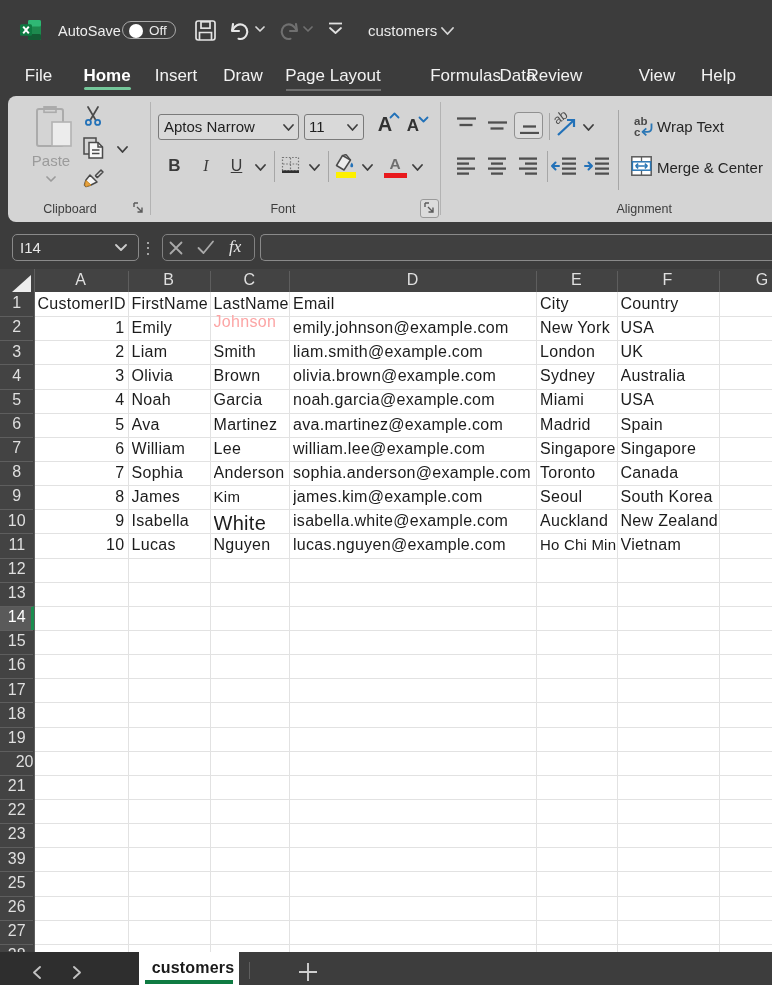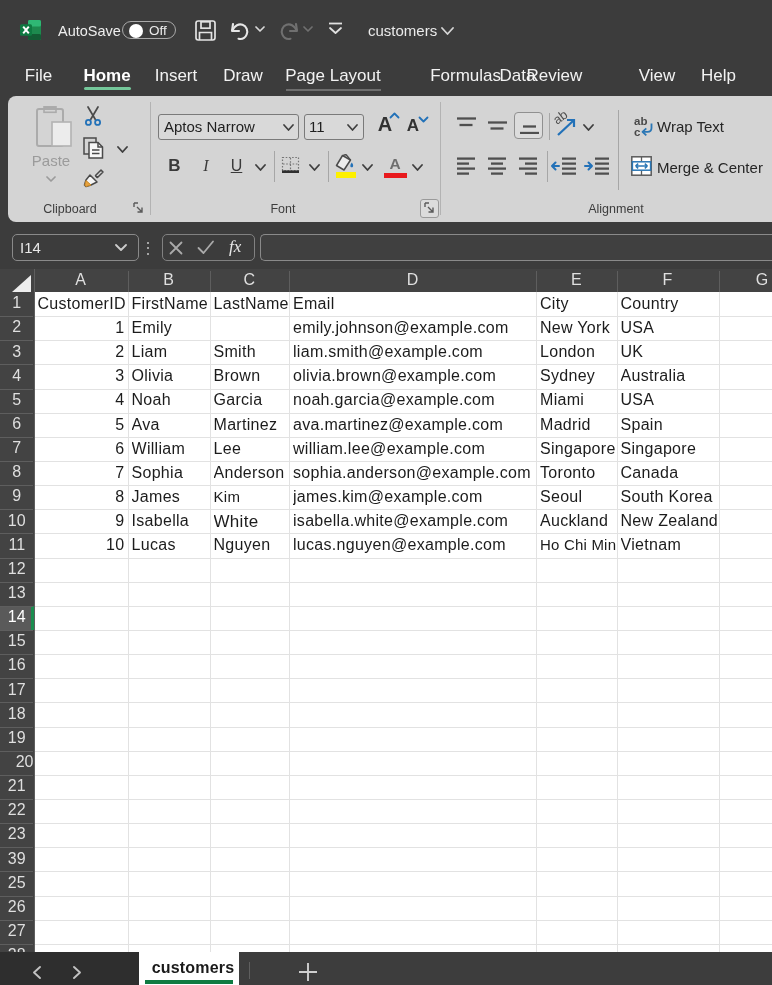--- a/index.html
+++ b/index.html
@@ -204,21 +204,21 @@
 <path d="M14.3 14.3 L10.5 17.8 L14.3 21.3" fill="none" stroke="#2b77b5" stroke-width="1.8" stroke-linejoin="round"></path>
 </svg>
 <div class="a" style="left:657px;top:118px;width:100px;height:18px;font-size:15px;color:#262626">Wrap Text</div>
 <svg class="a" style="left:631px;top:156px" width="21" height="20">
 <rect x="0.8" y="0.8" width="19.4" height="18.4" fill="#fff" stroke="#5a5a5a" stroke-width="1.5"></rect>
 <path d="M10.5 1 L10.5 5.5 M10.5 14.5 L10.5 19" stroke="#5a5a5a" stroke-width="1.3"></path>
 <rect x="1.4" y="5.8" width="18.2" height="8.4" fill="#fff" stroke="#2b77b5" stroke-width="1.5"></rect>
 <path d="M4.5 10 L16.5 10 M4.5 10 L7.2 7.6 M4.5 10 L7.2 12.4 M16.5 10 L13.8 7.6 M16.5 10 L13.8 12.4" stroke="#2b77b5" stroke-width="1.5" fill="none"></path>
 </svg>
 <div class="a" style="left:657px;top:158.5px;width:120px;height:18px;font-size:15px;color:#262626">Merge &amp; Center</div>
-<div class="a" style="left:560px;top:202px;width:112px;height:15px;text-align:center;font-size:12.5px;color:#3d3d3d">Alignment</div>
+<div class="a" style="left:560px;top:202px;width:112px;height:15px;text-align:right;font-size:12.5px;color:#3d3d3d">Alignment</div>
 <div class="a" style="left:11.5px;top:233.5px;width:127px;height:27px;border:1px solid #8a8a8a;border-radius:5px"></div>
 <div class="a" style="left:20px;top:239px;width:60px;height:17px;font-size:15px;color:#e8e8e8">I14</div>
 <svg class="a" style="left:115px;top:244px" width="12" height="8">
     <path d="M1 1 L6.0 6 L11 1" fill="none" stroke="#cccccc" stroke-width="1.8" stroke-linecap="round" stroke-linejoin="round"></path>
   </svg>
 <div class="a" style="left:147px;top:241.5px;width:2.4px;height:2.4px;border-radius:50%;background:#c8c8c8"></div>
 <div class="a" style="left:147px;top:247px;width:2.4px;height:2.4px;border-radius:50%;background:#c8c8c8"></div>
 <div class="a" style="left:147px;top:252.5px;width:2.4px;height:2.4px;border-radius:50%;background:#c8c8c8"></div>
 <div class="a" style="left:161.5px;top:233.5px;width:93px;height:27px;border:1px solid #818181;border-radius:5px"></div>
 <svg class="a" style="left:169px;top:240.5px" width="15" height="14">
@@ -340,21 +340,21 @@
 <div class="a" style="left:616.5px;top:292.0px;width:1px;height:660.3px;background:#e2e2e2"></div>
 <div class="a" style="left:718.5px;top:292.0px;width:1px;height:660.3px;background:#e2e2e2"></div>
 <div class="a" style="left:37.5px;top:294.8px;width:88.0px;height:18px;font-size:16px;letter-spacing:0.3px;color:#1c1c1c;overflow:hidden;white-space:nowrap">CustomerID</div>
 <div class="a" style="left:131.5px;top:294.8px;width:77px;height:18px;font-size:16px;letter-spacing:0.3px;color:#1c1c1c;overflow:hidden;white-space:nowrap">FirstName</div>
 <div class="a" style="left:213.5px;top:294.8px;width:74px;height:18px;font-size:16px;letter-spacing:0.3px;color:#1c1c1c;overflow:hidden;white-space:nowrap">LastName</div>
 <div class="a" style="left:293.0px;top:294.8px;width:242px;height:18px;font-size:16px;letter-spacing:0.3px;color:#1c1c1c;overflow:hidden;white-space:nowrap">Email</div>
 <div class="a" style="left:540.0px;top:294.8px;width:76px;height:18px;font-size:16px;letter-spacing:0.3px;color:#1c1c1c;overflow:hidden;white-space:nowrap">City</div>
 <div class="a" style="left:620.5px;top:294.8px;width:97px;height:18px;font-size:16px;letter-spacing:0.3px;color:#1c1c1c;overflow:hidden;white-space:nowrap">Country</div>
 <div class="a" style="left:33.5px;top:318.9px;width:91.0px;height:18px;text-align:right;font-size:16px;letter-spacing:0.3px;color:#1c1c1c;overflow:hidden;white-space:nowrap">1</div>
 <div class="a" style="left:131.5px;top:318.9px;width:77px;height:18px;font-size:16px;letter-spacing:0.3px;color:#1c1c1c;overflow:hidden;white-space:nowrap">Emily</div>
-<div class="a" style="left:213.5px;top:321px;width:74px;height:18px;font-size:20px;letter-spacing:0.3px;color:#ffffff;overflow:hidden;white-space:nowrap">Johnson</div>
+<div class="a" style="left:213.5px;top:313px;width:74px;height:18px;font-size:16px;letter-spacing:0.3px;color:#fca5a5;overflow:hidden;white-space:nowrap">Johnson</div>
 <div class="a" style="left:293.0px;top:318.9px;width:242px;height:18px;font-size:16px;letter-spacing:0.3px;color:#1c1c1c;overflow:hidden;white-space:nowrap">emily.johnson@example.com</div>
 <div class="a" style="left:540.0px;top:318.9px;width:76px;height:18px;font-size:16px;letter-spacing:0.3px;color:#1c1c1c;overflow:hidden;white-space:nowrap">New York</div>
 <div class="a" style="left:620.5px;top:318.9px;width:97px;height:18px;font-size:16px;letter-spacing:0.3px;color:#1c1c1c;overflow:hidden;white-space:nowrap">USA</div>
 <div class="a" style="left:33.5px;top:343.1px;width:91.0px;height:18px;text-align:right;font-size:16px;letter-spacing:0.3px;color:#1c1c1c;overflow:hidden;white-space:nowrap">2</div>
 <div class="a" style="left:131.5px;top:343.1px;width:77px;height:18px;font-size:16px;letter-spacing:0.3px;color:#1c1c1c;overflow:hidden;white-space:nowrap">Liam</div>
 <div class="a" style="left:213.5px;top:343.1px;width:74px;height:18px;font-size:16px;letter-spacing:0.3px;color:#1c1c1c;overflow:hidden;white-space:nowrap">Smith</div>
 <div class="a" style="left:293.0px;top:343.1px;width:242px;height:18px;font-size:16px;letter-spacing:0.3px;color:#1c1c1c;overflow:hidden;white-space:nowrap">liam.smith@example.com</div>
 <div class="a" style="left:540.0px;top:343.1px;width:76px;height:18px;font-size:16px;letter-spacing:0.3px;color:#1c1c1c;overflow:hidden;white-space:nowrap">London</div>
 <div class="a" style="left:620.5px;top:343.1px;width:97px;height:18px;font-size:16px;letter-spacing:0.3px;color:#1c1c1c;overflow:hidden;white-space:nowrap">UK</div>
 <div class="a" style="left:33.5px;top:367.2px;width:91.0px;height:18px;text-align:right;font-size:16px;letter-spacing:0.3px;color:#1c1c1c;overflow:hidden;white-space:nowrap">3</div>
@@ -388,21 +388,21 @@
 <div class="a" style="left:540.0px;top:463.8px;width:76px;height:18px;font-size:16px;letter-spacing:0.3px;color:#1c1c1c;overflow:hidden;white-space:nowrap">Toronto</div>
 <div class="a" style="left:620.5px;top:463.8px;width:97px;height:18px;font-size:16px;letter-spacing:0.3px;color:#1c1c1c;overflow:hidden;white-space:nowrap">Canada</div>
 <div class="a" style="left:33.5px;top:487.9px;width:91.0px;height:18px;text-align:right;font-size:16px;letter-spacing:0.3px;color:#1c1c1c;overflow:hidden;white-space:nowrap">8</div>
 <div class="a" style="left:131.5px;top:487.9px;width:77px;height:18px;font-size:16px;letter-spacing:0.3px;color:#1c1c1c;overflow:hidden;white-space:nowrap">James</div>
 <div class="a" style="left:213.5px;top:487.9px;width:91px;height:18px;font-size:15px;letter-spacing:0.3px;color:#1c1c1c;overflow:hidden;white-space:nowrap">Kim</div>
 <div class="a" style="left:293.0px;top:487.9px;width:242px;height:18px;font-size:16px;letter-spacing:0.3px;color:#1c1c1c;overflow:hidden;white-space:nowrap">james.kim@example.com</div>
 <div class="a" style="left:540.0px;top:487.9px;width:76px;height:18px;font-size:16px;letter-spacing:0.3px;color:#1c1c1c;overflow:hidden;white-space:nowrap">Seoul</div>
 <div class="a" style="left:620.5px;top:487.9px;width:97px;height:18px;font-size:16px;letter-spacing:0.3px;color:#1c1c1c;overflow:hidden;white-space:nowrap">South Korea</div>
 <div class="a" style="left:33.5px;top:512.1px;width:91.0px;height:18px;text-align:right;font-size:16px;letter-spacing:0.3px;color:#1c1c1c;overflow:hidden;white-space:nowrap">9</div>
 <div class="a" style="left:131.5px;top:512.1px;width:77px;height:18px;font-size:16px;letter-spacing:0.3px;color:#1c1c1c;overflow:hidden;white-space:nowrap">Isabella</div>
-<div class="a" style="left:213.5px;top:512.1px;width:74px;height:18px;font-size:17px;letter-spacing:0.3px;color:#1c1c1c;overflow:hidden;white-space:nowrap">White</div>
+<div class="a" style="left:213.5px;top:512.1px;width:74px;height:18px;font-size:20px;letter-spacing:0.3px;color:#1c1c1c;overflow:hidden;white-space:nowrap">White</div>
 <div class="a" style="left:293.0px;top:512.1px;width:242px;height:18px;font-size:16px;letter-spacing:0.3px;color:#1c1c1c;overflow:hidden;white-space:nowrap">isabella.white@example.com</div>
 <div class="a" style="left:540.0px;top:512.1px;width:76px;height:18px;font-size:16px;letter-spacing:0.3px;color:#1c1c1c;overflow:hidden;white-space:nowrap">Auckland</div>
 <div class="a" style="left:620.5px;top:512.1px;width:97px;height:18px;font-size:16px;letter-spacing:0.3px;color:#1c1c1c;overflow:hidden;white-space:nowrap">New Zealand</div>
 <div class="a" style="left:33.5px;top:536.2px;width:91.0px;height:18px;text-align:right;font-size:16px;letter-spacing:0.3px;color:#1c1c1c;overflow:hidden;white-space:nowrap">10</div>
 <div class="a" style="left:131.5px;top:536.2px;width:77px;height:18px;font-size:16px;letter-spacing:0.3px;color:#1c1c1c;overflow:hidden;white-space:nowrap">Lucas</div>
 <div class="a" style="left:213.5px;top:536.2px;width:74px;height:18px;font-size:16px;letter-spacing:0.3px;color:#1c1c1c;overflow:hidden;white-space:nowrap">Nguyen</div>
 <div class="a" style="left:293.0px;top:536.2px;width:242px;height:18px;font-size:16px;letter-spacing:0.3px;color:#1c1c1c;overflow:hidden;white-space:nowrap">lucas.nguyen@example.com</div>
 <div class="a" style="left:540.0px;top:536.2px;width:76px;height:18px;font-size:16px;letter-spacing:0.3px;color:#1c1c1c;overflow:hidden;white-space:nowrap"><span style="font-size:15px;letter-spacing:0.2px">Ho Chi Min</span></div>
 <div class="a" style="left:620.5px;top:536.2px;width:97px;height:18px;font-size:16px;letter-spacing:0.3px;color:#1c1c1c;overflow:hidden;white-space:nowrap">Vietnam</div>
 <div class="a" style="left:0px;top:952.3px;width:772px;height:32.700000000000045px;background:#3d3d3d"></div>

